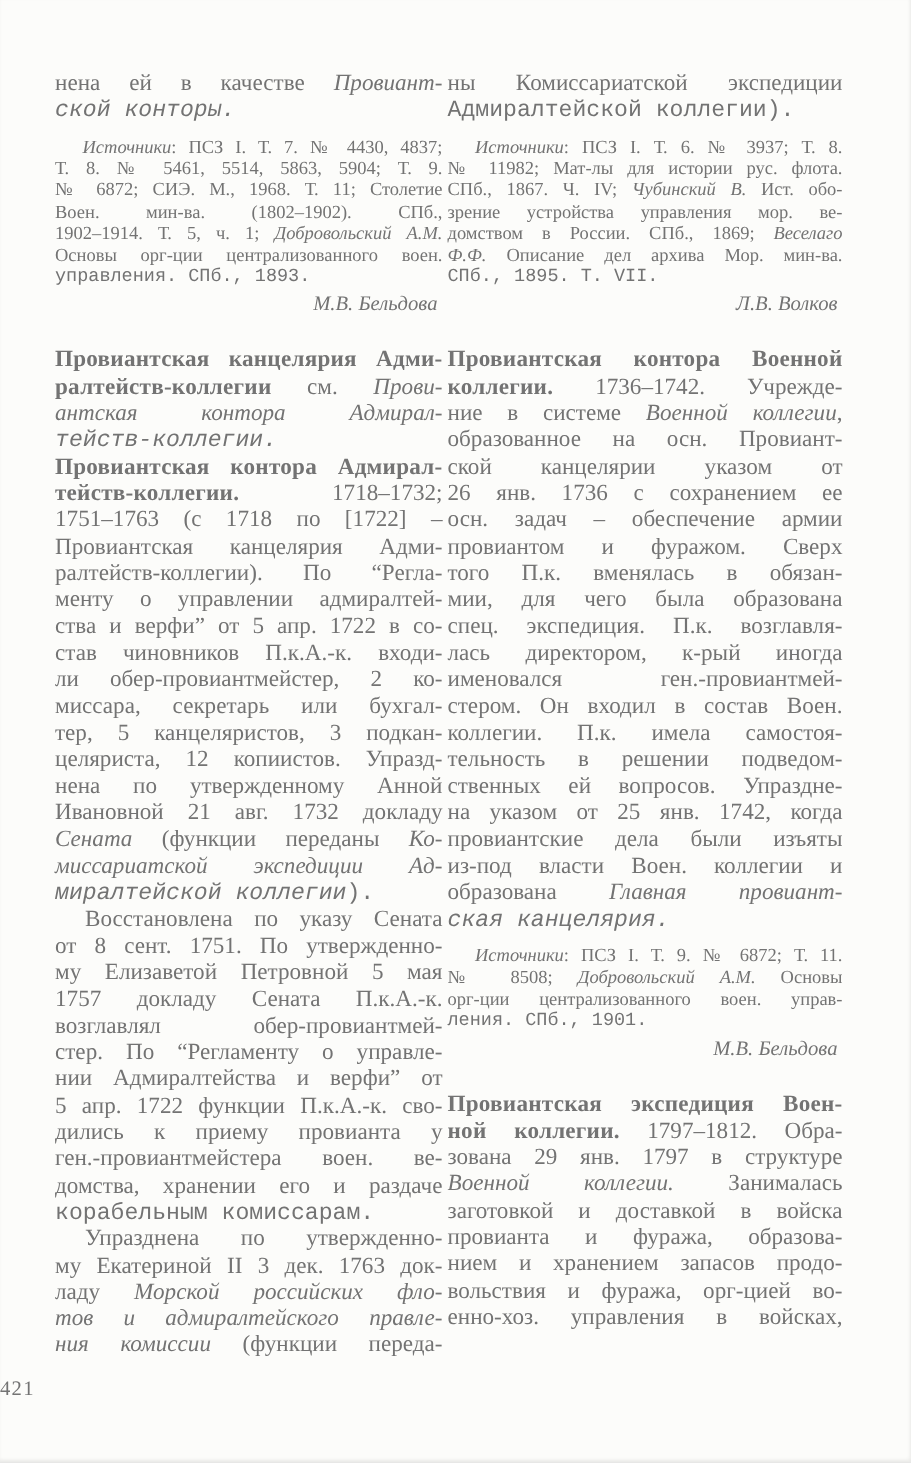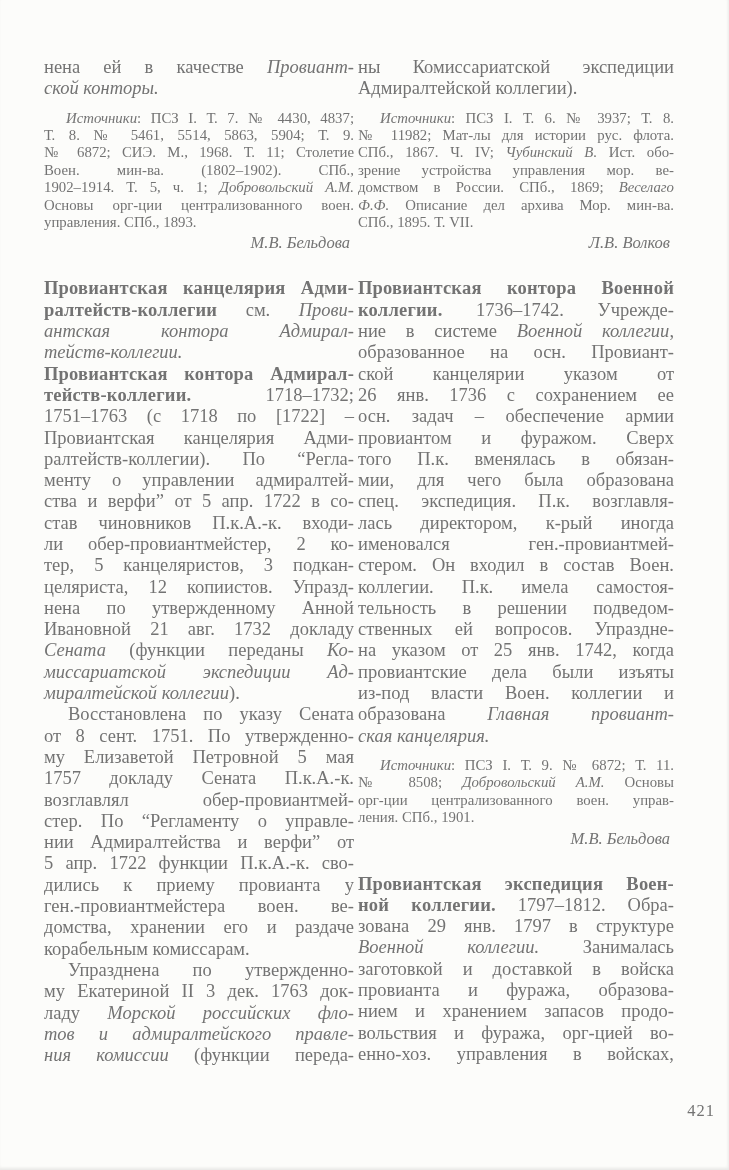--- a/index.html
+++ b/index.html
@@ -24,32 +24,32 @@
     margin-top: 2px;
     text-align: right;
     font-style: italic;
     font-size: 16.5px; line-height: 19px;
     padding-right: 4px;
   }
   .entry { margin-top: 26px; }
   .entry + .entry { margin-top: 0; }
 
   .ln { text-align: justify; text-align-last: justify; white-space: normal; }
-  .ln.last { text-align-last: left; }
+  .ln.last { text-align-last: left; font-family: Liberation Mono, monospace; }
   .para .ln.ind, .entry .ln.ind { text-indent: 24px; }
   .sources .ln.ind { text-indent: 22px; }
 
   .r { font-style: normal; font-weight: normal; }
   .r.i { font-style: italic; }
   .r.b { font-weight: bold; letter-spacing: 0.2px; }
 
   .folio {
     position: absolute;
     left: 0; right: 14px; top: 1101px;
-    text-align: right;
+    text-align: left;
     font-size: 16.5px;
     letter-spacing: 1px;
   }
 </style>
 </head>
 <body>
 
 <div class="page">
   <div class="col col-left">
       <div class="block para">
@@ -75,20 +75,21 @@
       <div class="block entry">
         <div class="ln"><span class="r b">Провиантская контора Адмирал-</span></div>
         <div class="ln"><span class="r b">тейств-коллегии.</span><span class="r"> 1718–1732;</span></div>
         <div class="ln"><span class="r">1751–1763 (с 1718 по [1722] –</span></div>
         <div class="ln"><span class="r">Провиантская канцелярия Адми-</span></div>
         <div class="ln"><span class="r">ралтейств-коллегии). По “Регла-</span></div>
         <div class="ln"><span class="r">менту о управлении адмиралтей-</span></div>
         <div class="ln"><span class="r">ства и верфи” от 5 апр. 1722 в со-</span></div>
         <div class="ln"><span class="r">став чиновников П.к.А.-к. входи-</span></div>
         <div class="ln"><span class="r">ли обер-провиантмейстер, 2 ко-</span></div>
+        <div class="ln"><span class="r">миссара, секретарь или бухгал-</span></div>
         <div class="ln"><span class="r">тер, 5 канцеляристов, 3 подкан-</span></div>
         <div class="ln"><span class="r">целяриста, 12 копиистов. Упразд-</span></div>
         <div class="ln"><span class="r">нена по утвержденному Анной</span></div>
         <div class="ln"><span class="r">Ивановной 21 авг. 1732 докладу</span></div>
         <div class="ln"><span class="r i">Сената</span><span class="r"> (функции переданы </span><span class="r i">Ко-</span></div>
         <div class="ln"><span class="r i">миссариатской экспедиции Ад-</span></div>
         <div class="ln last"><span class="r i">миралтейской коллегии</span><span class="r">).</span></div>
       </div>
       <div class="block para">
         <div class="ln ind"><span class="r">Восстановлена по указу Сената</span></div>

